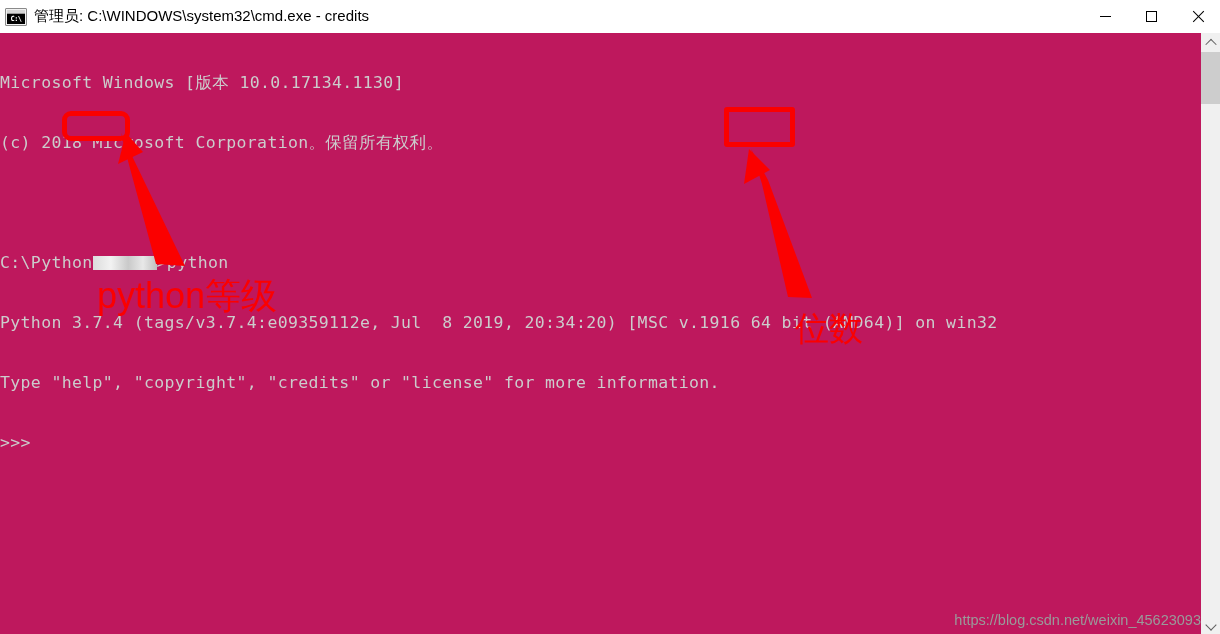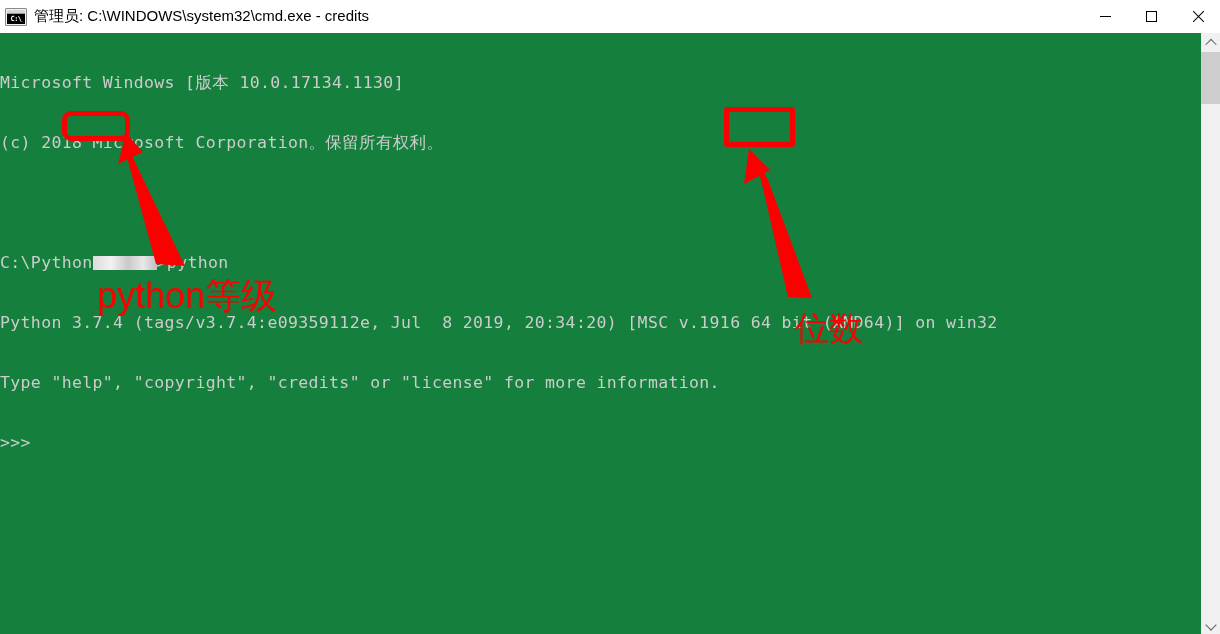--- a/index.html
+++ b/index.html
@@ -118,21 +118,21 @@
   .glyph-close:before { transform: rotate(45deg); transform-origin: center; }
   .glyph-close:after  { transform: rotate(-45deg); transform-origin: center; }
 
   
   #console-body {
     position: absolute;
     left: 0;
     top: 33px;
     width: 1201px;
     height: 601px;
-    background: #15803d;
+    background: #be185d;
     overflow: hidden;
   }
   #console-text {
     position: absolute;
     left: 0;
     top: 0;
     font-family: "DejaVu Sans Mono", monospace;
     font-size: 16.5px;
     line-height: 20px;
     color: #cccccc;
@@ -304,14 +304,15 @@
     </g>
     <g fill="#fb0000">
       <polygon points="812,298 768,180 751,149 762,184 788,297"></polygon>
       <polygon points="749,149 744,184 770,170"></polygon>
     </g>
   </svg>
 
   <div class="anno-label" id="label-bits">位数</div>
   <div class="anno-label" id="label-version">python等级</div>
 
+  <div id="watermark">https://blog.csdn.net/weixin_45623093</div>
 
 </div>
 
 </body></html>

